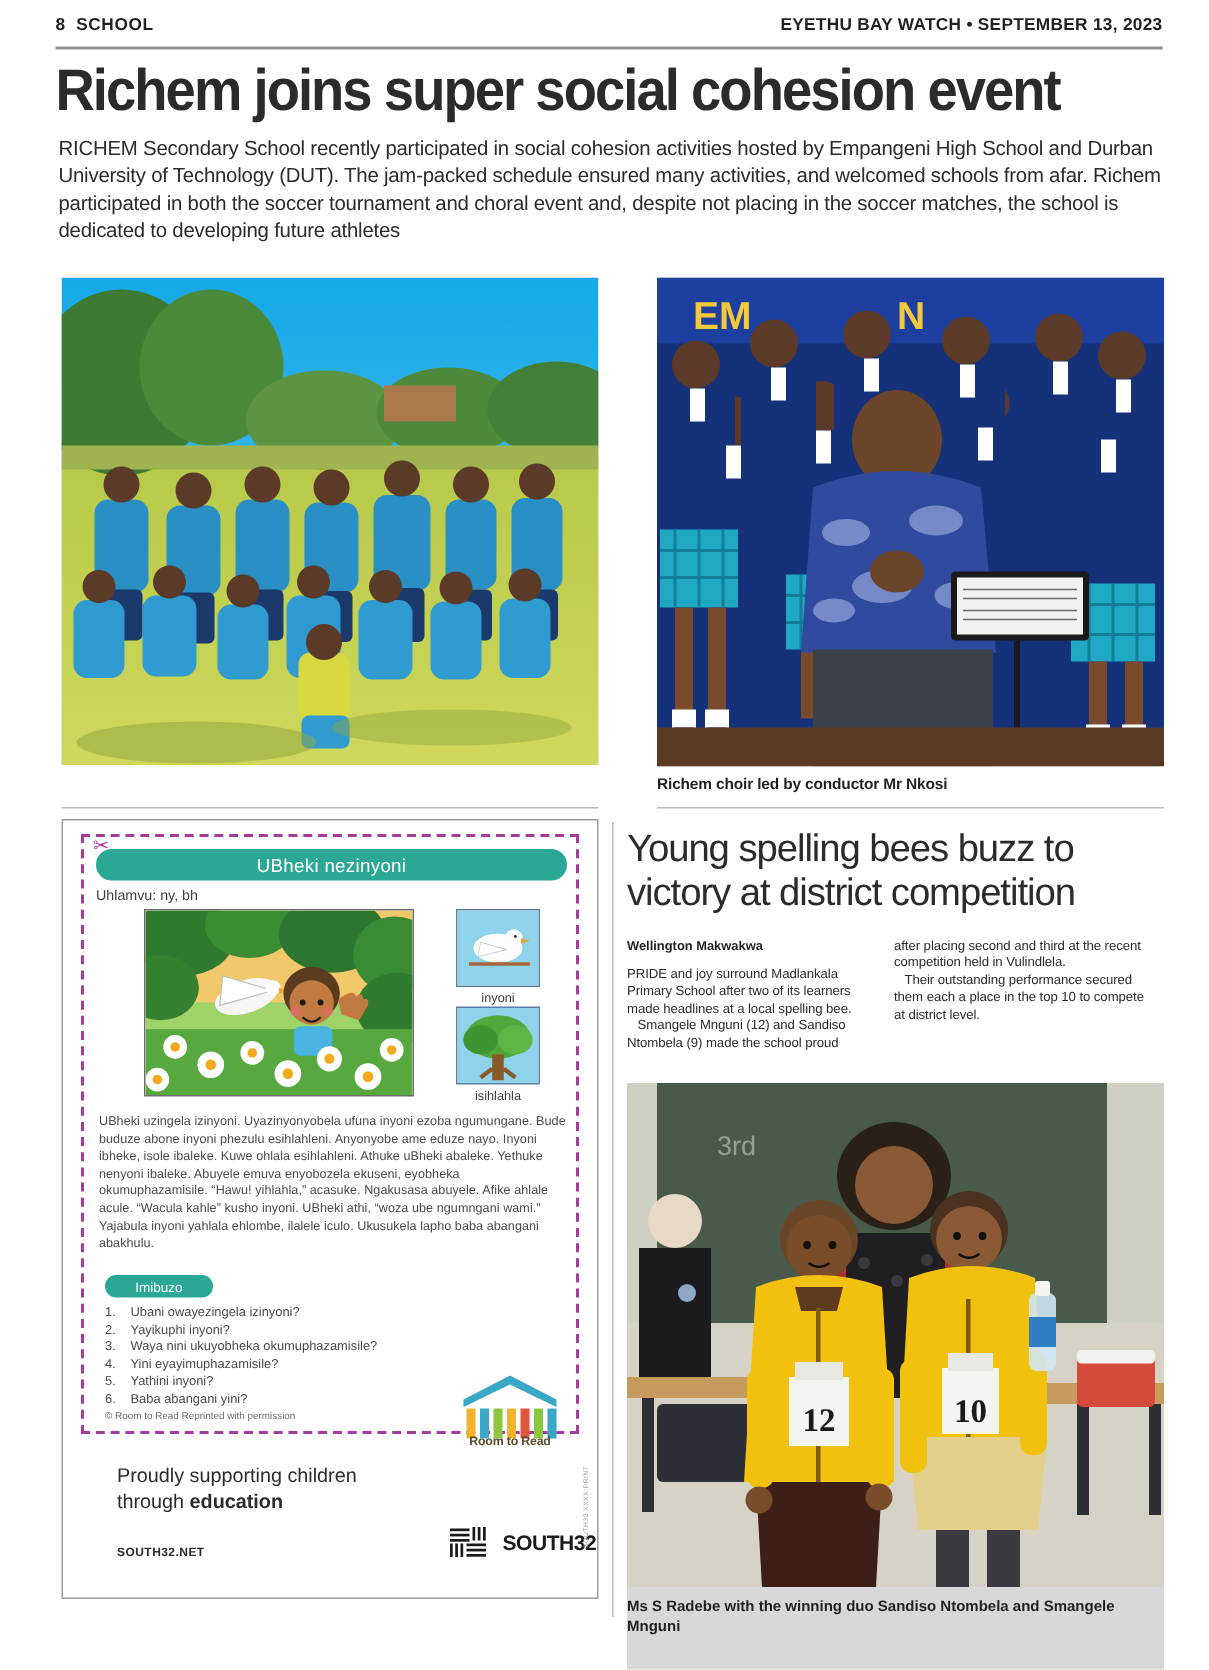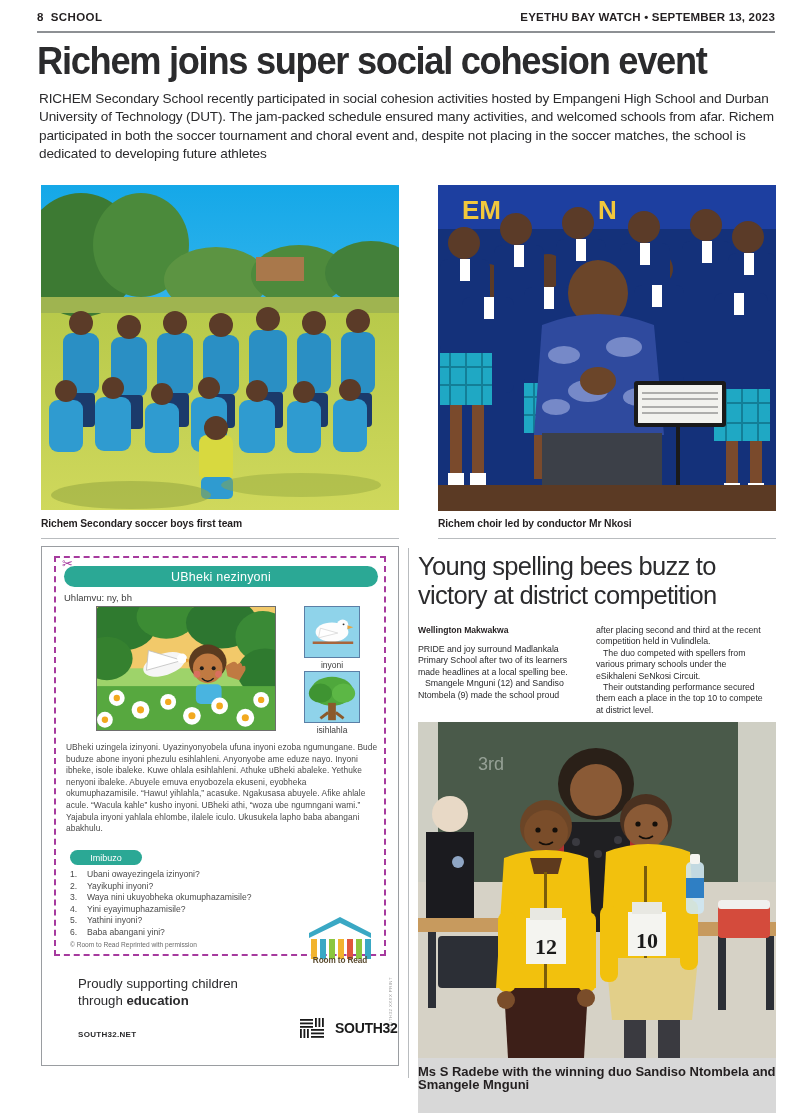--- a/index.html
+++ b/index.html
@@ -187,21 +187,21 @@
     text-align:left; letter-spacing:-.05px;
   }
   #body-col-1 { left:418px; }
   #body-col-2 { left:596px; top:625px; }
   .body-col p { margin:0; }
   .body-col p + p { text-indent:7px; }
 
   #photo-winners { left:418px; top:722px; width:358px; height:404px; }
   #cap-winners {
     position:absolute; left:418px; top:1066px; width:358px;
-    font-size:13px; font-weight:700; line-height:12.5px; color:#231f20;
+    font-size:10px; font-weight:700; line-height:12.5px; color:#231f20;
   }
 </style>
 </head>
 <body>
 
 <div class="page">
 
   <div class="folio">
     <div class="folio-left">
       <span class="pgnum">8</span><span>SCHOOL</span>
@@ -289,21 +289,20 @@
       </g>
 
       <rect x="158" y="250" width="34" height="46" rx="8" fill="#d8d93f"></rect>
       <circle cx="175" cy="243" r="12" fill="#5b3b28"></circle>
       <rect x="160" y="292" width="32" height="22" rx="5" fill="#2f9bd0"></rect>
 
       <ellipse cx="90" cy="310" rx="80" ry="14" fill="#93a63f" opacity="0.55"></ellipse>
       <ellipse cx="260" cy="300" rx="80" ry="12" fill="#93a63f" opacity="0.45"></ellipse>
     </svg>
   </div>
-  <div class="cap" id="cap-soccer">Richem Secondary soccer boys first team</div>
 
   <div class="photo" id="photo-choir">
     <svg class="ph-inner" viewBox="0 0 338 326" preserveAspectRatio="none">
       <rect width="338" height="326" fill="#14317a"></rect>
       <rect width="338" height="44" fill="#1d3fa0"></rect>
       <text x="24" y="34" font-family="Liberation Sans, sans-serif" font-size="26" font-weight="700" fill="#f2c83c">EM</text>
       <text x="160" y="34" font-family="Liberation Sans, sans-serif" font-size="26" font-weight="700" fill="#f2c83c">N</text>
 
       <g>
         <g fill="#5b3b28">
@@ -594,21 +593,20 @@
 
   <h2 class="headline-sec">Young spelling bees buzz to victory at district competition</h2>
   <div class="byline">Wellington Makwakwa</div>
 
   <div class="body-col" id="body-col-1">
     <p>PRIDE and joy surround Madlankala Primary School after two of its learners made headlines at a local spelling bee.</p>
     <p>Smangele Mnguni (12) and Sandiso Ntombela (9) made the school proud</p>
   </div>
   <div class="body-col" id="body-col-2">
     <p>after placing second and third at the recent competition held in Vulindlela.</p>
-    <p>The duo competed with spellers from various primary schools under the eSikhaleni SeNkosi Circuit.</p>
     <p>Their outstanding performance secured them each a place in the top 10 to compete at district level.</p>
   </div>
 
   <div class="photo" id="photo-winners">
     <svg class="ph-inner" viewBox="0 0 358 336" preserveAspectRatio="none">
       <rect width="358" height="336" fill="#cfcfc4"></rect>
       <rect x="20" y="0" width="300" height="160" fill="#4a5a4a"></rect>
       <text x="60" y="48" font-family="Liberation Sans, sans-serif" font-size="18" fill="#c8d0c8" opacity=".6">3rd</text>
       <rect y="160" width="358" height="176" fill="#d6d2c6"></rect>
 

